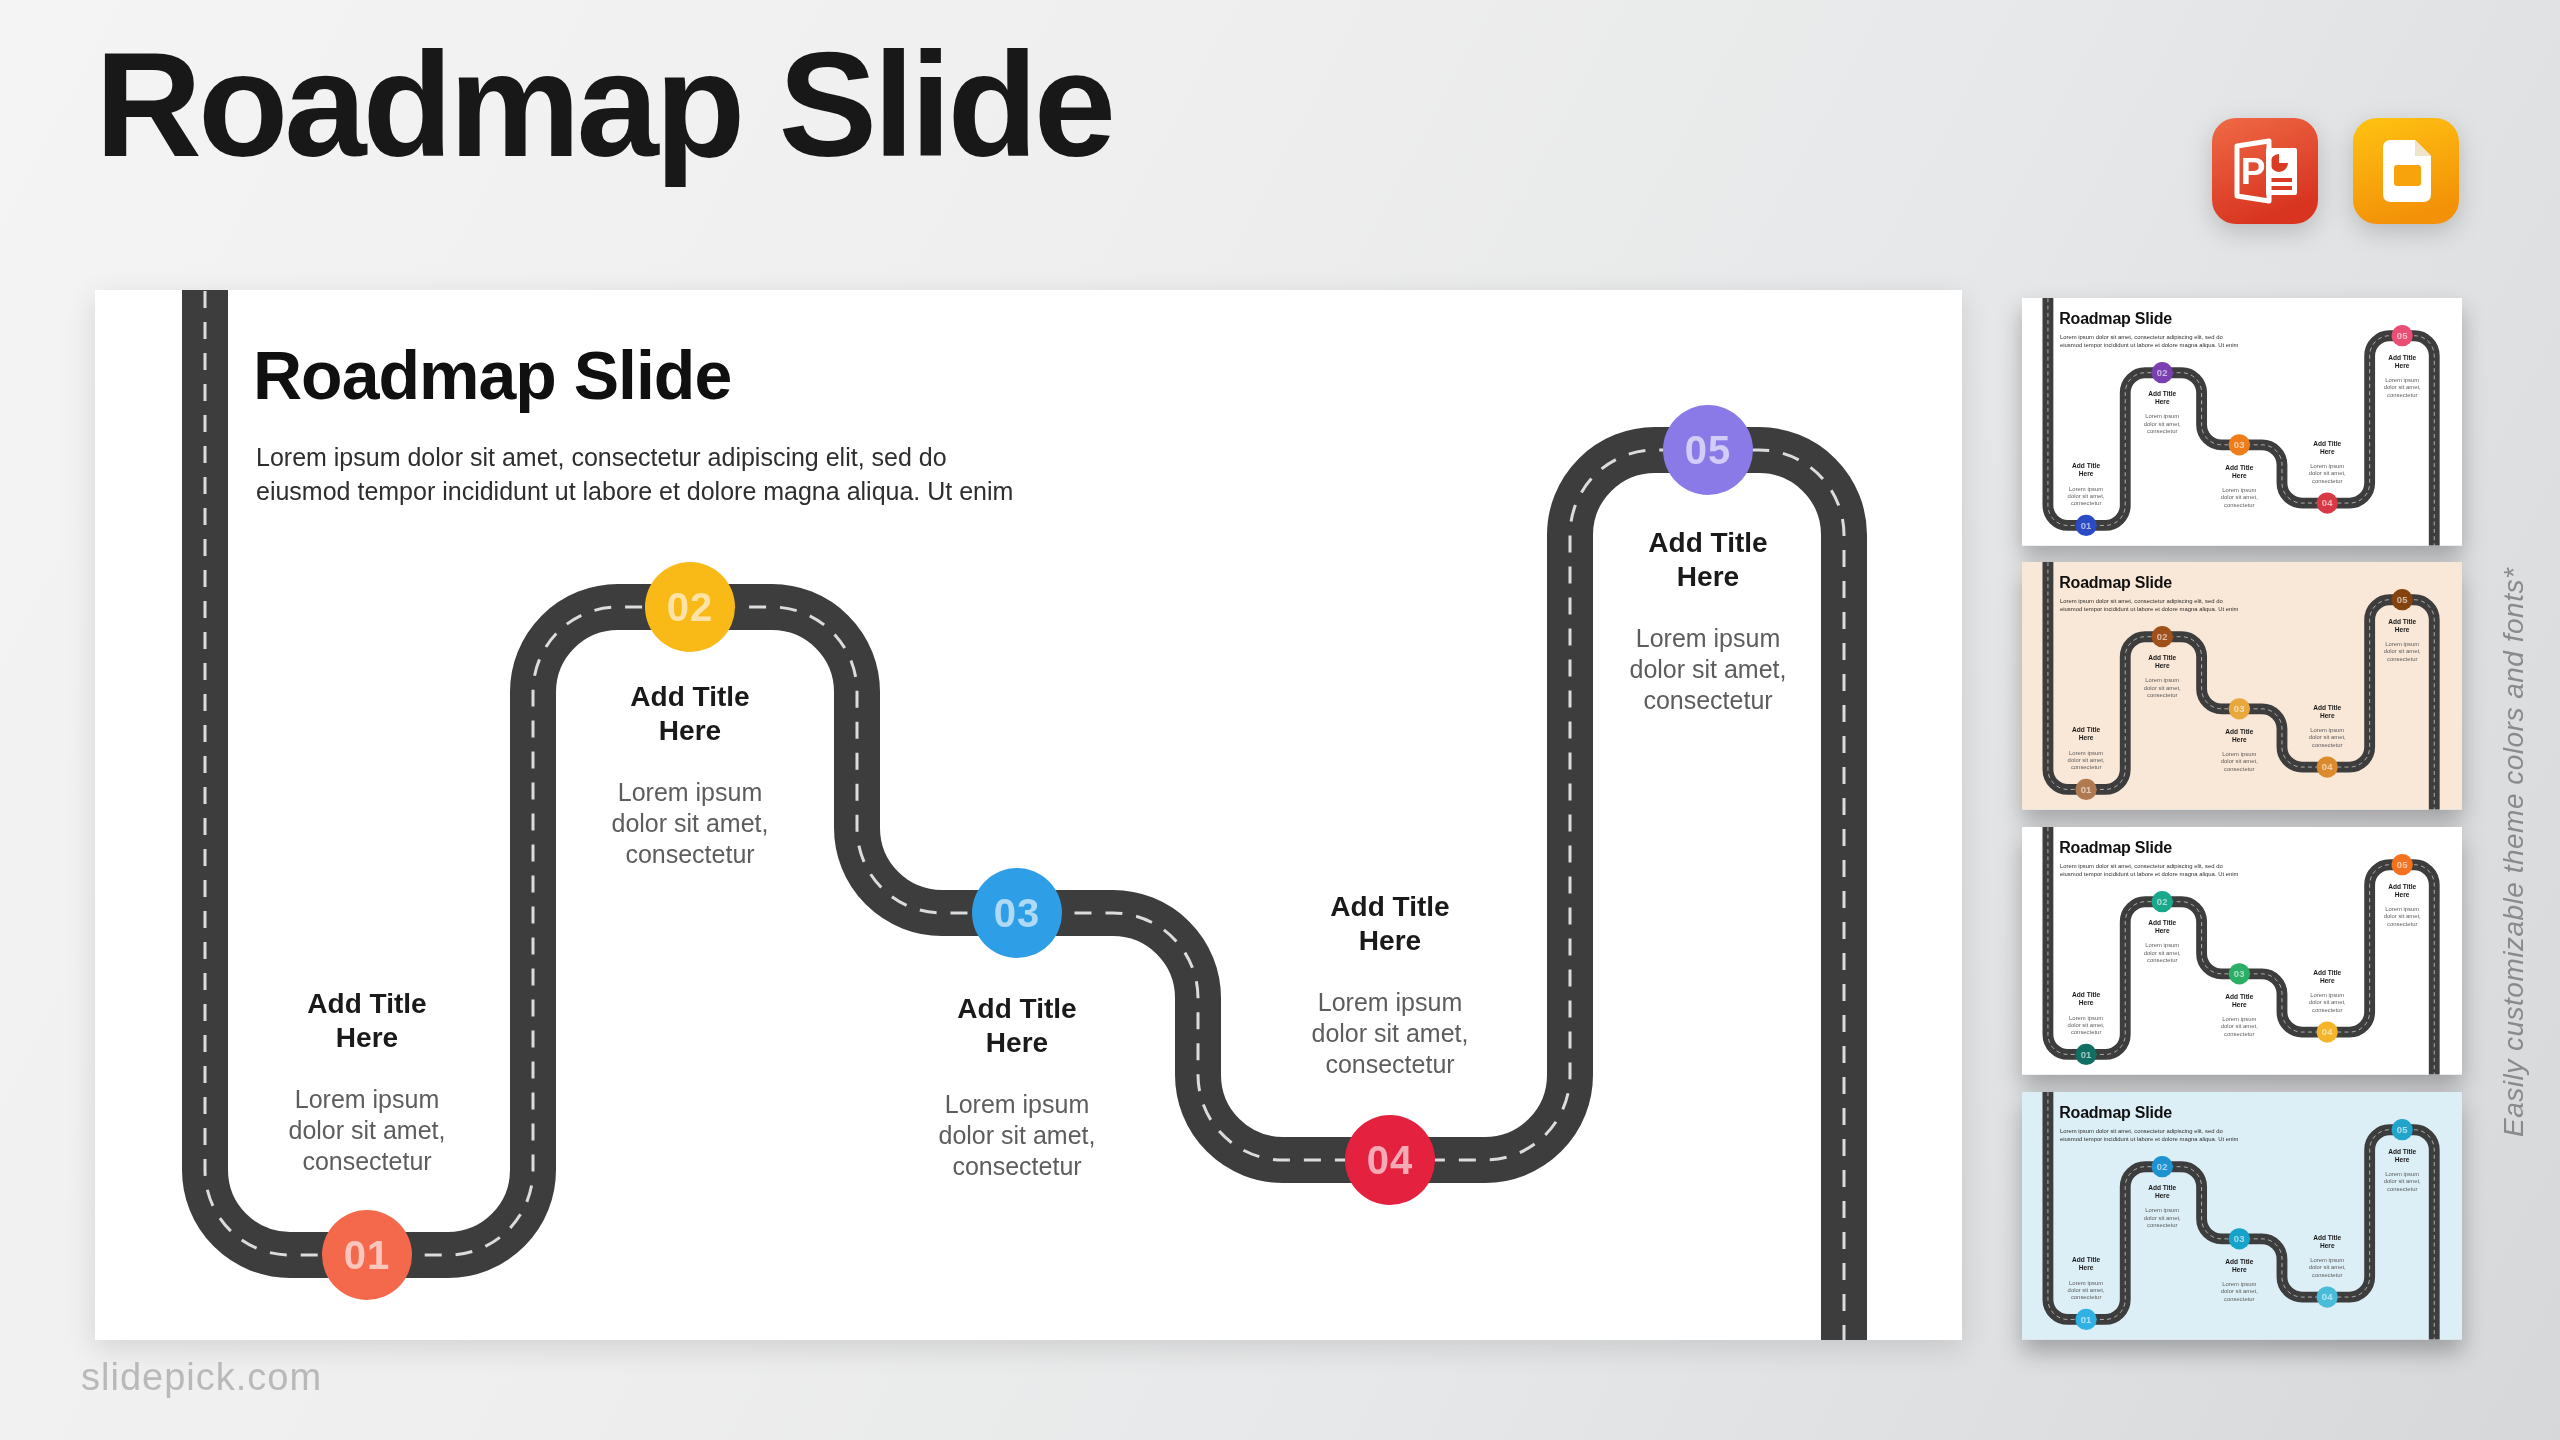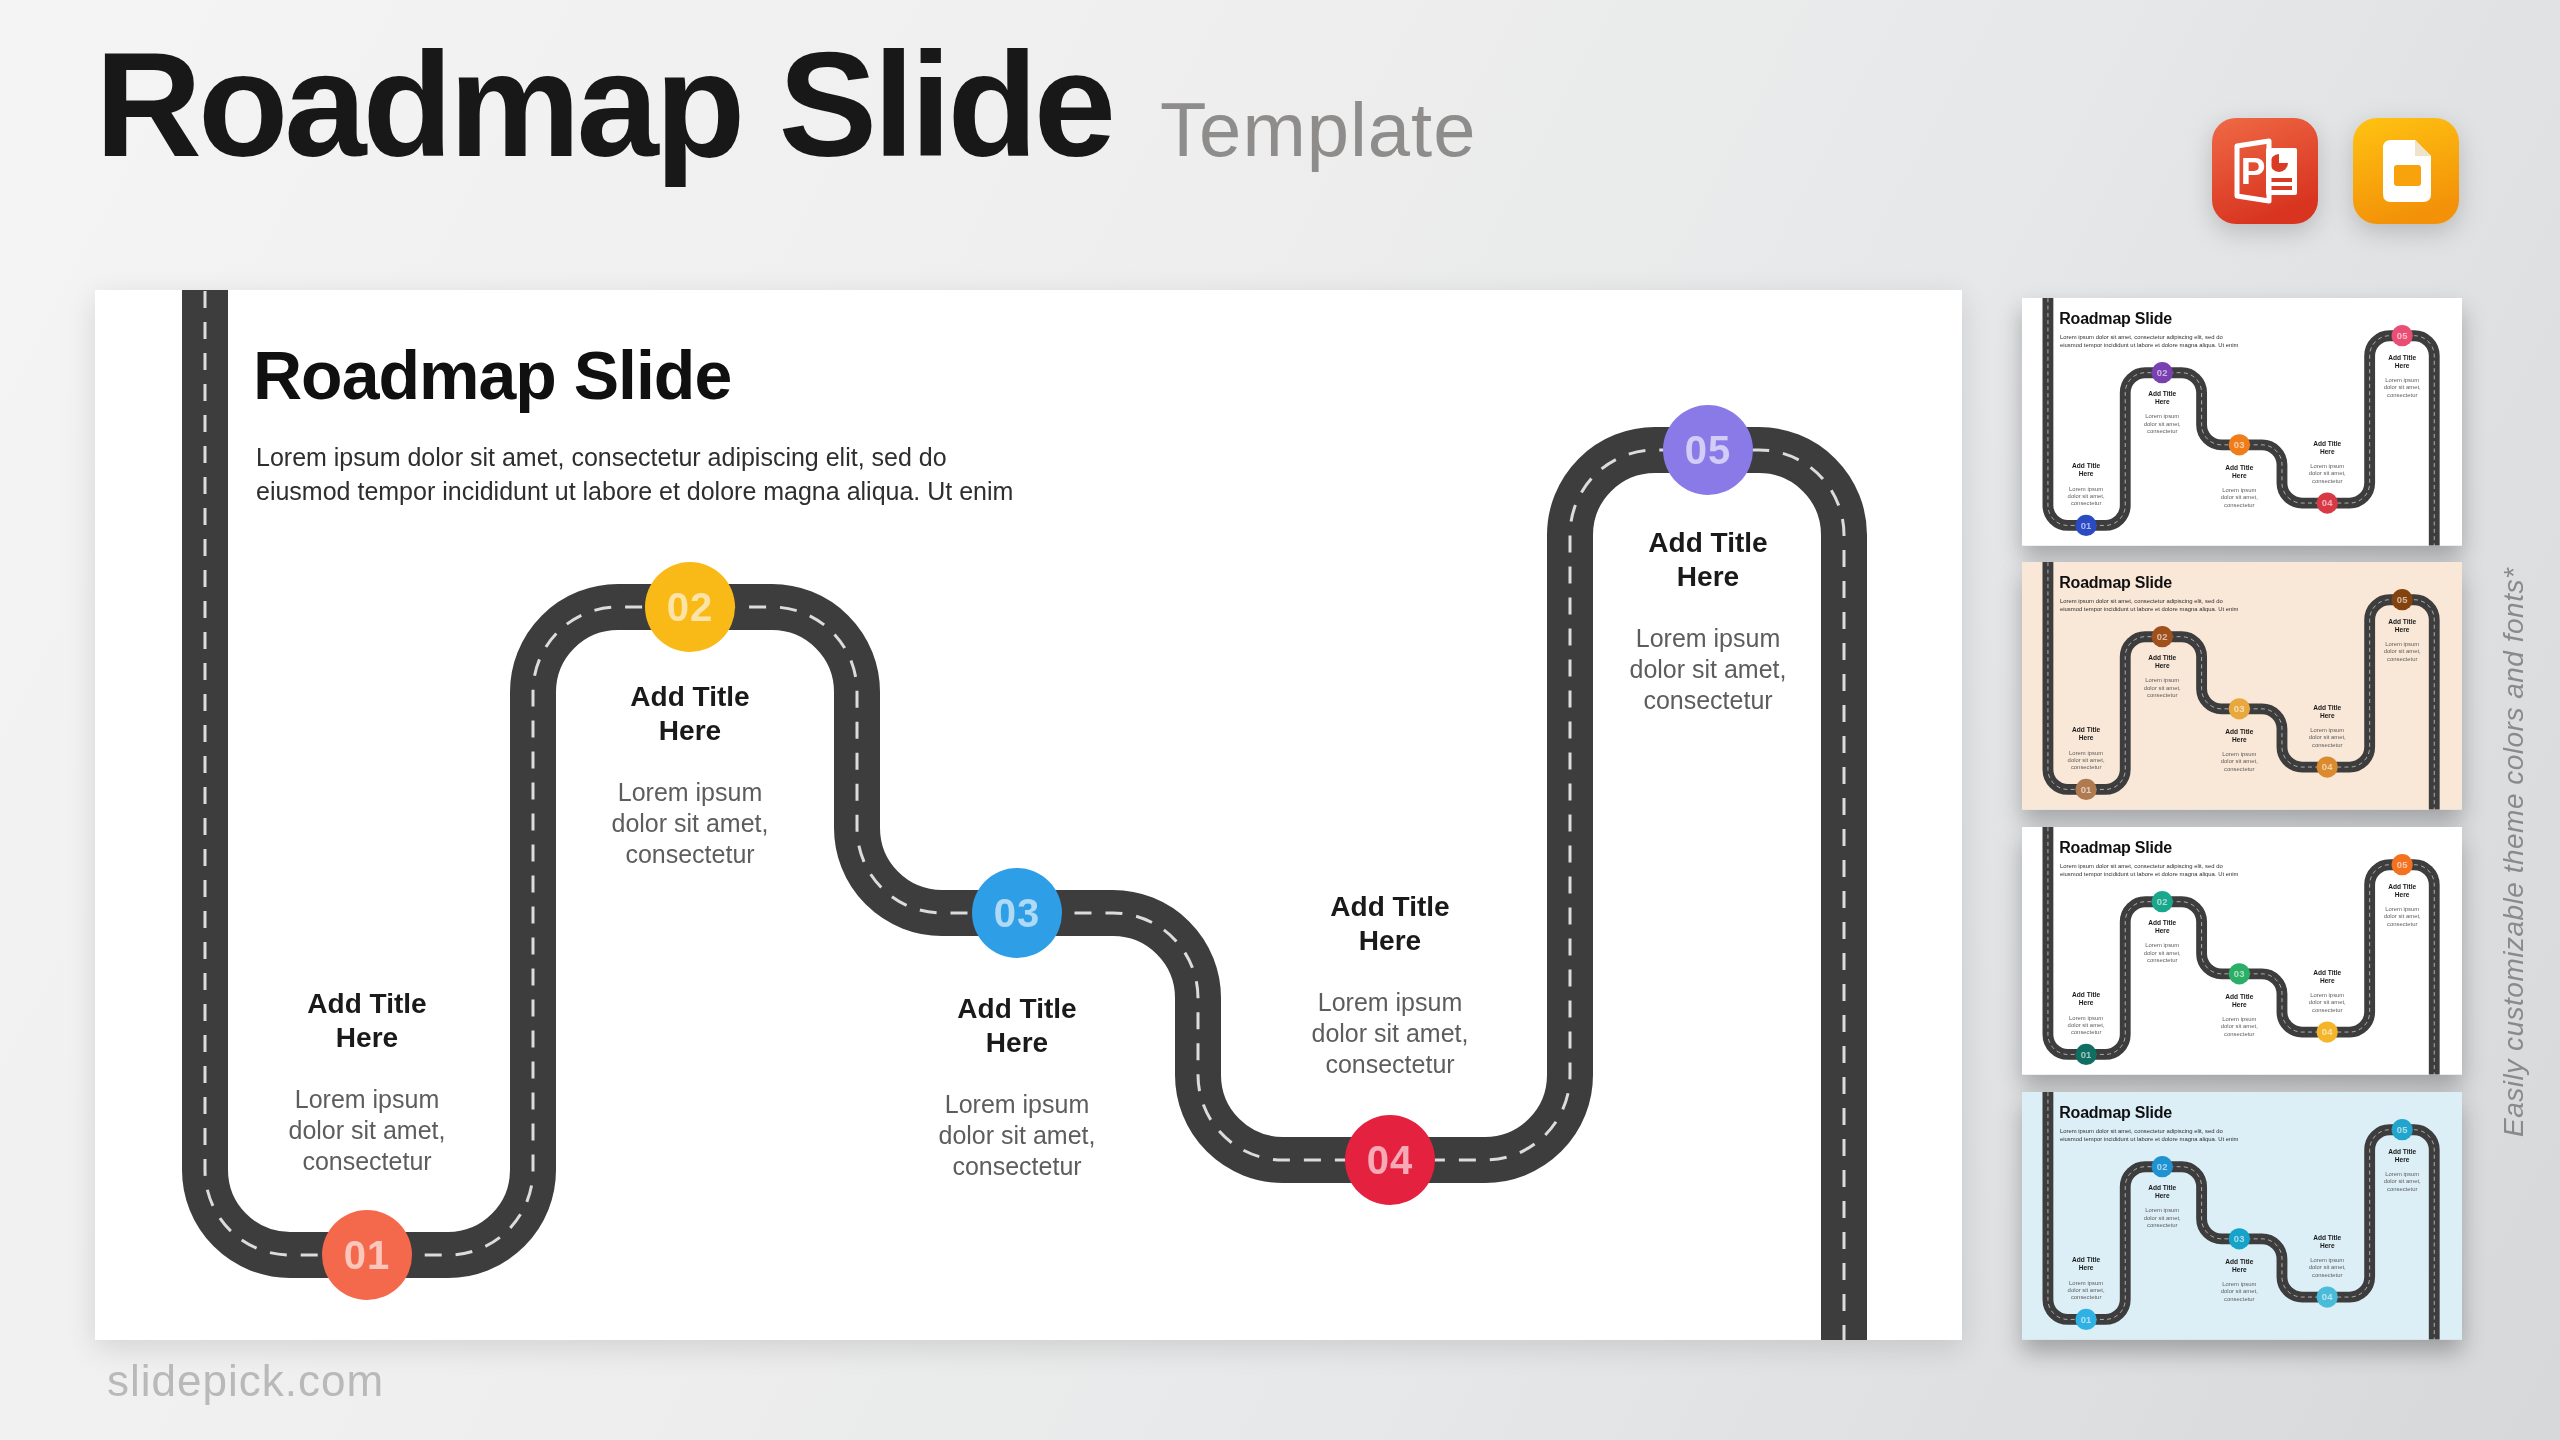--- a/index.html
+++ b/index.html
@@ -28,30 +28,29 @@
   .ms-title{font-size:28px;font-weight:bold;line-height:34px;color:#1A1A1A;margin-bottom:11px;}
   .ms-body{font-size:25px;line-height:31px;color:#5D5D5D;}
   .thumb{position:absolute;left:2022px;width:440px;height:248px;overflow:hidden;box-shadow:0 12px 22px rgba(0,0,0,0.28);}
   .thumb .slide-canvas{transform:scale(0.2357);transform-origin:0 0;}
   
   .side-note{
     position:absolute;left:2498px;top:492px;height:720px;width:44px;
     writing-mode:vertical-rl;transform:rotate(180deg);
     font-size:28px;font-style:italic;color:#8A8A8A;text-align:center;letter-spacing:0.5px;
   }
-  .watermark{position:absolute;left:107px;top:1356px;font-size:44px;letter-spacing:1px;color:#B9B9B9;}
+  .watermark{position:absolute;left:81px;top:1356px;font-size:38px;letter-spacing:1px;color:#B9B9B9;}
 </style>
 </head>
 <body>
 
 <div class="page">
 
   <div class="header">
     <h1>Roadmap Slide</h1>
-    <span class="suffix">Template</span>
   </div>
 
   <div class="format-icons">
     <div class="fmt">
       <svg width="106" height="106" viewBox="0 0 106 106">
         <defs>
           <linearGradient id="pptg" x1="0" y1="0" x2="0.4" y2="1">
             <stop offset="0" stop-color="#EF6A45"></stop>
               <stop offset="1" stop-color="#D83420"></stop>
           </linearGradient>

